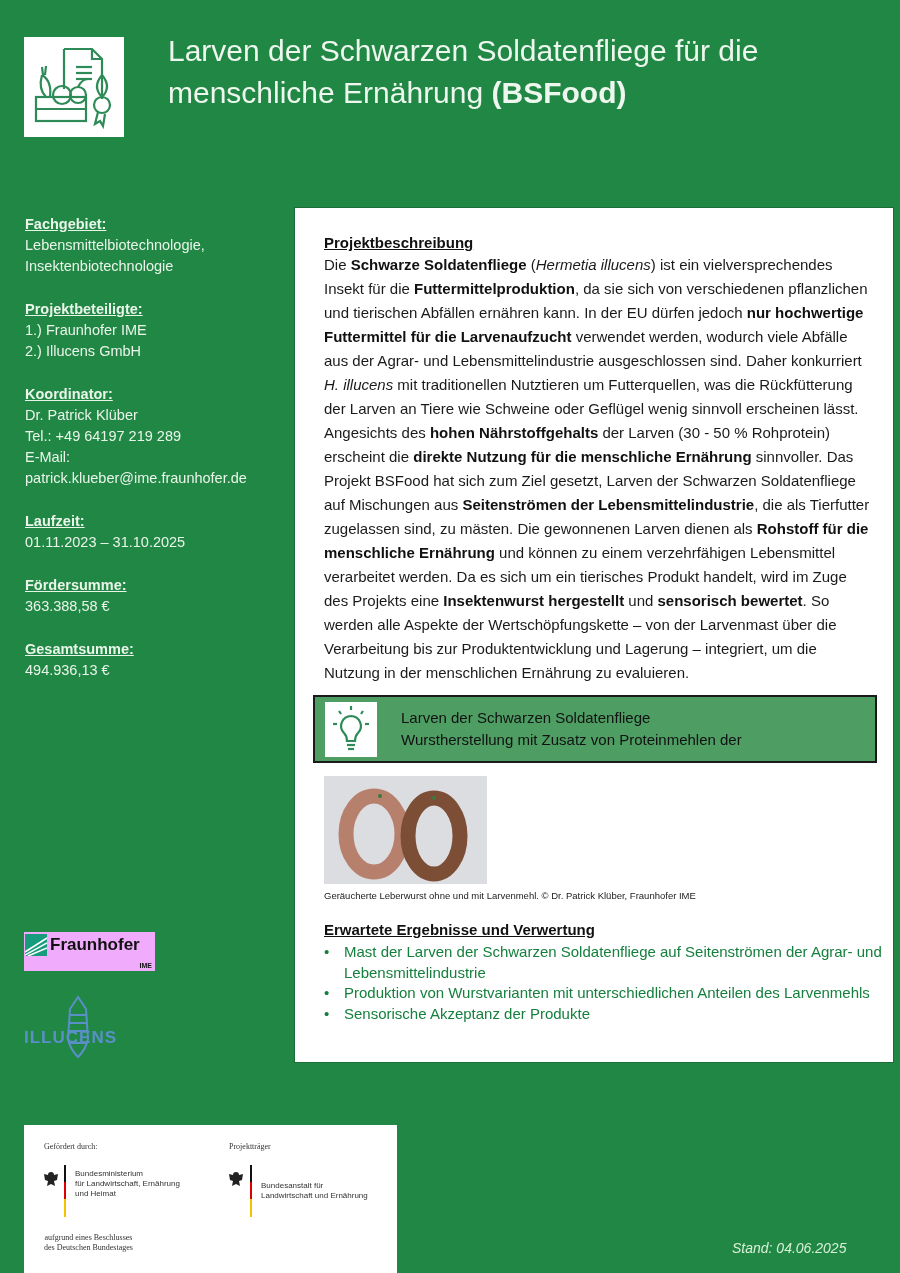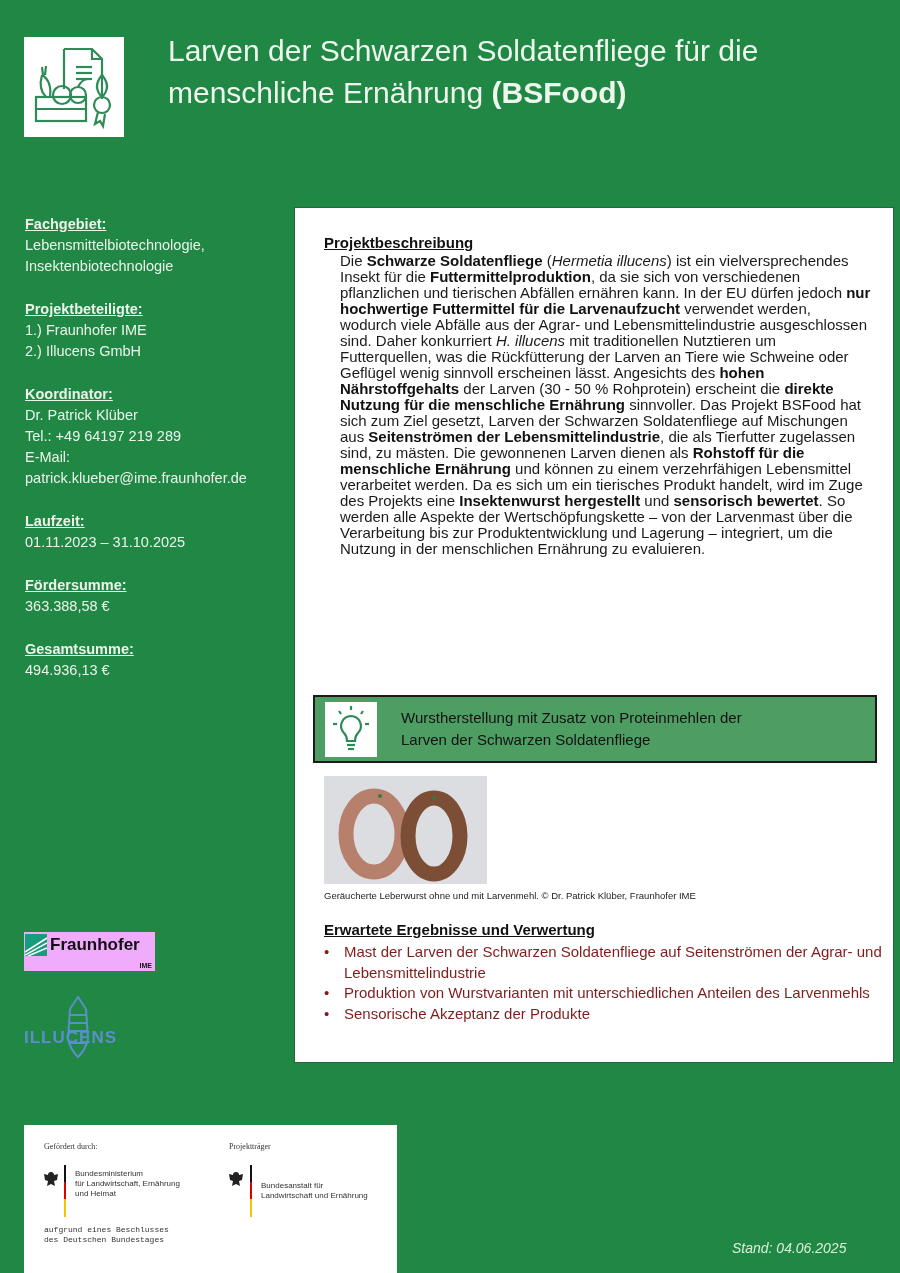--- a/index.html
+++ b/index.html
@@ -26,21 +26,21 @@
     }
     .sidebar .sec { margin-bottom: 22px; }
     .sidebar .lbl { font-weight: bold; text-decoration: underline; }
     .sidebar .val { word-break: break-all; }
     .main {
       position: absolute; left: 294px; top: 207px; width: 600px; height: 856px;
       background: #fff; border: 1px solid #1d6b38; box-sizing: border-box;
     }
     .main .inner { padding: 25px 22px 0 29px; }
     .h { font-weight: bold; text-decoration: underline; font-size: 15px; line-height: 20px; }
-    .desc { font-size: 15px; line-height: 16px; color: #1a1a1a; margin-left: 16px; }
+    .desc { font-size: 15px; line-height: 24px; color: #1a1a1a; }
     .desc b { font-weight: bold; color: #111; }
     .highlight {
       position: absolute; left: 18px; top: 487px; width: 564px; height: 68px;
       background: #4e9e64; border: 2px solid #1a1a1a; box-sizing: border-box;
     }
     .highlight .icon-wrap {
       position: absolute; left: 10px; top: 5px; width: 52px; height: 55px; background: #fff;
     }
     .highlight .icon-wrap svg { width: 100%; height: 100%; }
     .highlight .htext {
@@ -49,21 +49,21 @@
     .photo {
       position: absolute; left: 29px; top: 568px; width: 163px; height: 108px;
       background: #dcdde0;
     }
     .photo svg { width: 100%; height: 100%; }
     .caption {
       position: absolute; left: 29px; top: 682px; font-size: 9.5px; color: #222;
     }
     .results { position: absolute; left: 29px; top: 712px; width: 560px; }
     .results ul { margin: 2px 0 0 0; padding-left: 18px; list-style: none; }
-    .results li { font-size: 15px; line-height: 20.5px; position: relative; padding-left: 2px; color: #7f1d1d; }
+    .results li { font-size: 15px; line-height: 20.5px; position: relative; padding-left: 2px; color: #15803d; }
     .results li::before { content: "•"; position: absolute; left: -18px; }
     .fh-logo {
       position: absolute; left: 24px; top: 932px; width: 131px; height: 39px; background: #f0abfc;
     }
     .fh-logo .fh-name { position: absolute; left: 26px; top: 3px; font-size: 17px; font-weight: bold; color: #111; }
     .fh-logo .fh-sub { position: absolute; right: 3px; bottom: 2px; font-size: 7px; font-weight: bold; color: #111; }
     .fh-logo svg { position: absolute; left: 1px; top: 2px; width: 22px; height: 22px; }
     .ill-logo { position: absolute; left: 24px; top: 995px; width: 120px; height: 65px; }
     .ill-logo .ill-text {
       position: absolute; left: 0; top: 33px; font-size: 17px; font-weight: bold; color: #5b8fc9; letter-spacing: 1px;
@@ -155,22 +155,22 @@
         <line x1="22" y1="43" x2="30" y2="43"></line>
           <line x1="23" y1="47" x2="29" y2="47"></line>
         <line x1="26" y1="4" x2="26" y2="8"></line>
           <line x1="14" y1="9" x2="16" y2="12"></line>
           <line x1="38" y1="9" x2="36" y2="12"></line>
         <line x1="8" y1="22" x2="12" y2="22"></line>
           <line x1="40" y1="22" x2="44" y2="22"></line>
       </svg>
     </div>
     <div class="htext">
+      <div>Larven der Schwarzen Soldatenfliege</div>
       <div>Wurstherstellung mit Zusatz von Proteinmehlen der</div>
-      <div>Larven der Schwarzen Soldatenfliege</div>
     </div>
   </div>
 
   <div class="photo">
     <svg viewBox="0 0 163 108">
       <rect width="163" height="108" fill="#dcdde1"></rect>
       <ellipse cx="50" cy="58" rx="28" ry="38" fill="none" stroke="#b7806d" stroke-width="15"></ellipse>
       <ellipse cx="110" cy="60" rx="26" ry="38" fill="none" stroke="#7d4e36" stroke-width="15"></ellipse>
       <circle cx="56" cy="20" r="2" fill="#3a7a3a"></circle>
         <circle cx="110" cy="22" r="2" fill="#3a7a3a"></circle>
@@ -221,19 +221,19 @@
   </div>
   <div class="f-lbl" style="left:205px;top:17px;">Projektträger</div>
   <svg class="eagle" style="left:205px;top:46px;" viewBox="0 0 14 16">
       <path d="M7 1 q3 0 3 3 l4 -1 l-1 6 l-3 1 l1 5 l-4 -2 l-4 2 l1 -5 l-3 -1 l-1 -6 l4 1 q0 -3 3 -3z" fill="#222"></path>
     </svg>
   <div class="flagbar" style="left:226px;top:40px;"></div>
   <div class="f-txt" style="left:237px;top:44px;margin-top:12px;">
     <div>Bundesanstalt für</div>
     <div>Landwirtschaft und Ernährung</div>
   </div>
-  <div class="f-txt" style="left:20px;top:100px;font-family:Liberation Mono, monospace;">
+  <div class="f-txt" style="left:20px;top:108px;font-family:Liberation Serif, serif;text-align:center;">
     <div>aufgrund eines Beschlusses</div>
     <div>des Deutschen Bundestages</div>
   </div>
 </div>
 
 <div class="stand">Stand: 04.06.2025</div>
 
 </body></html>

